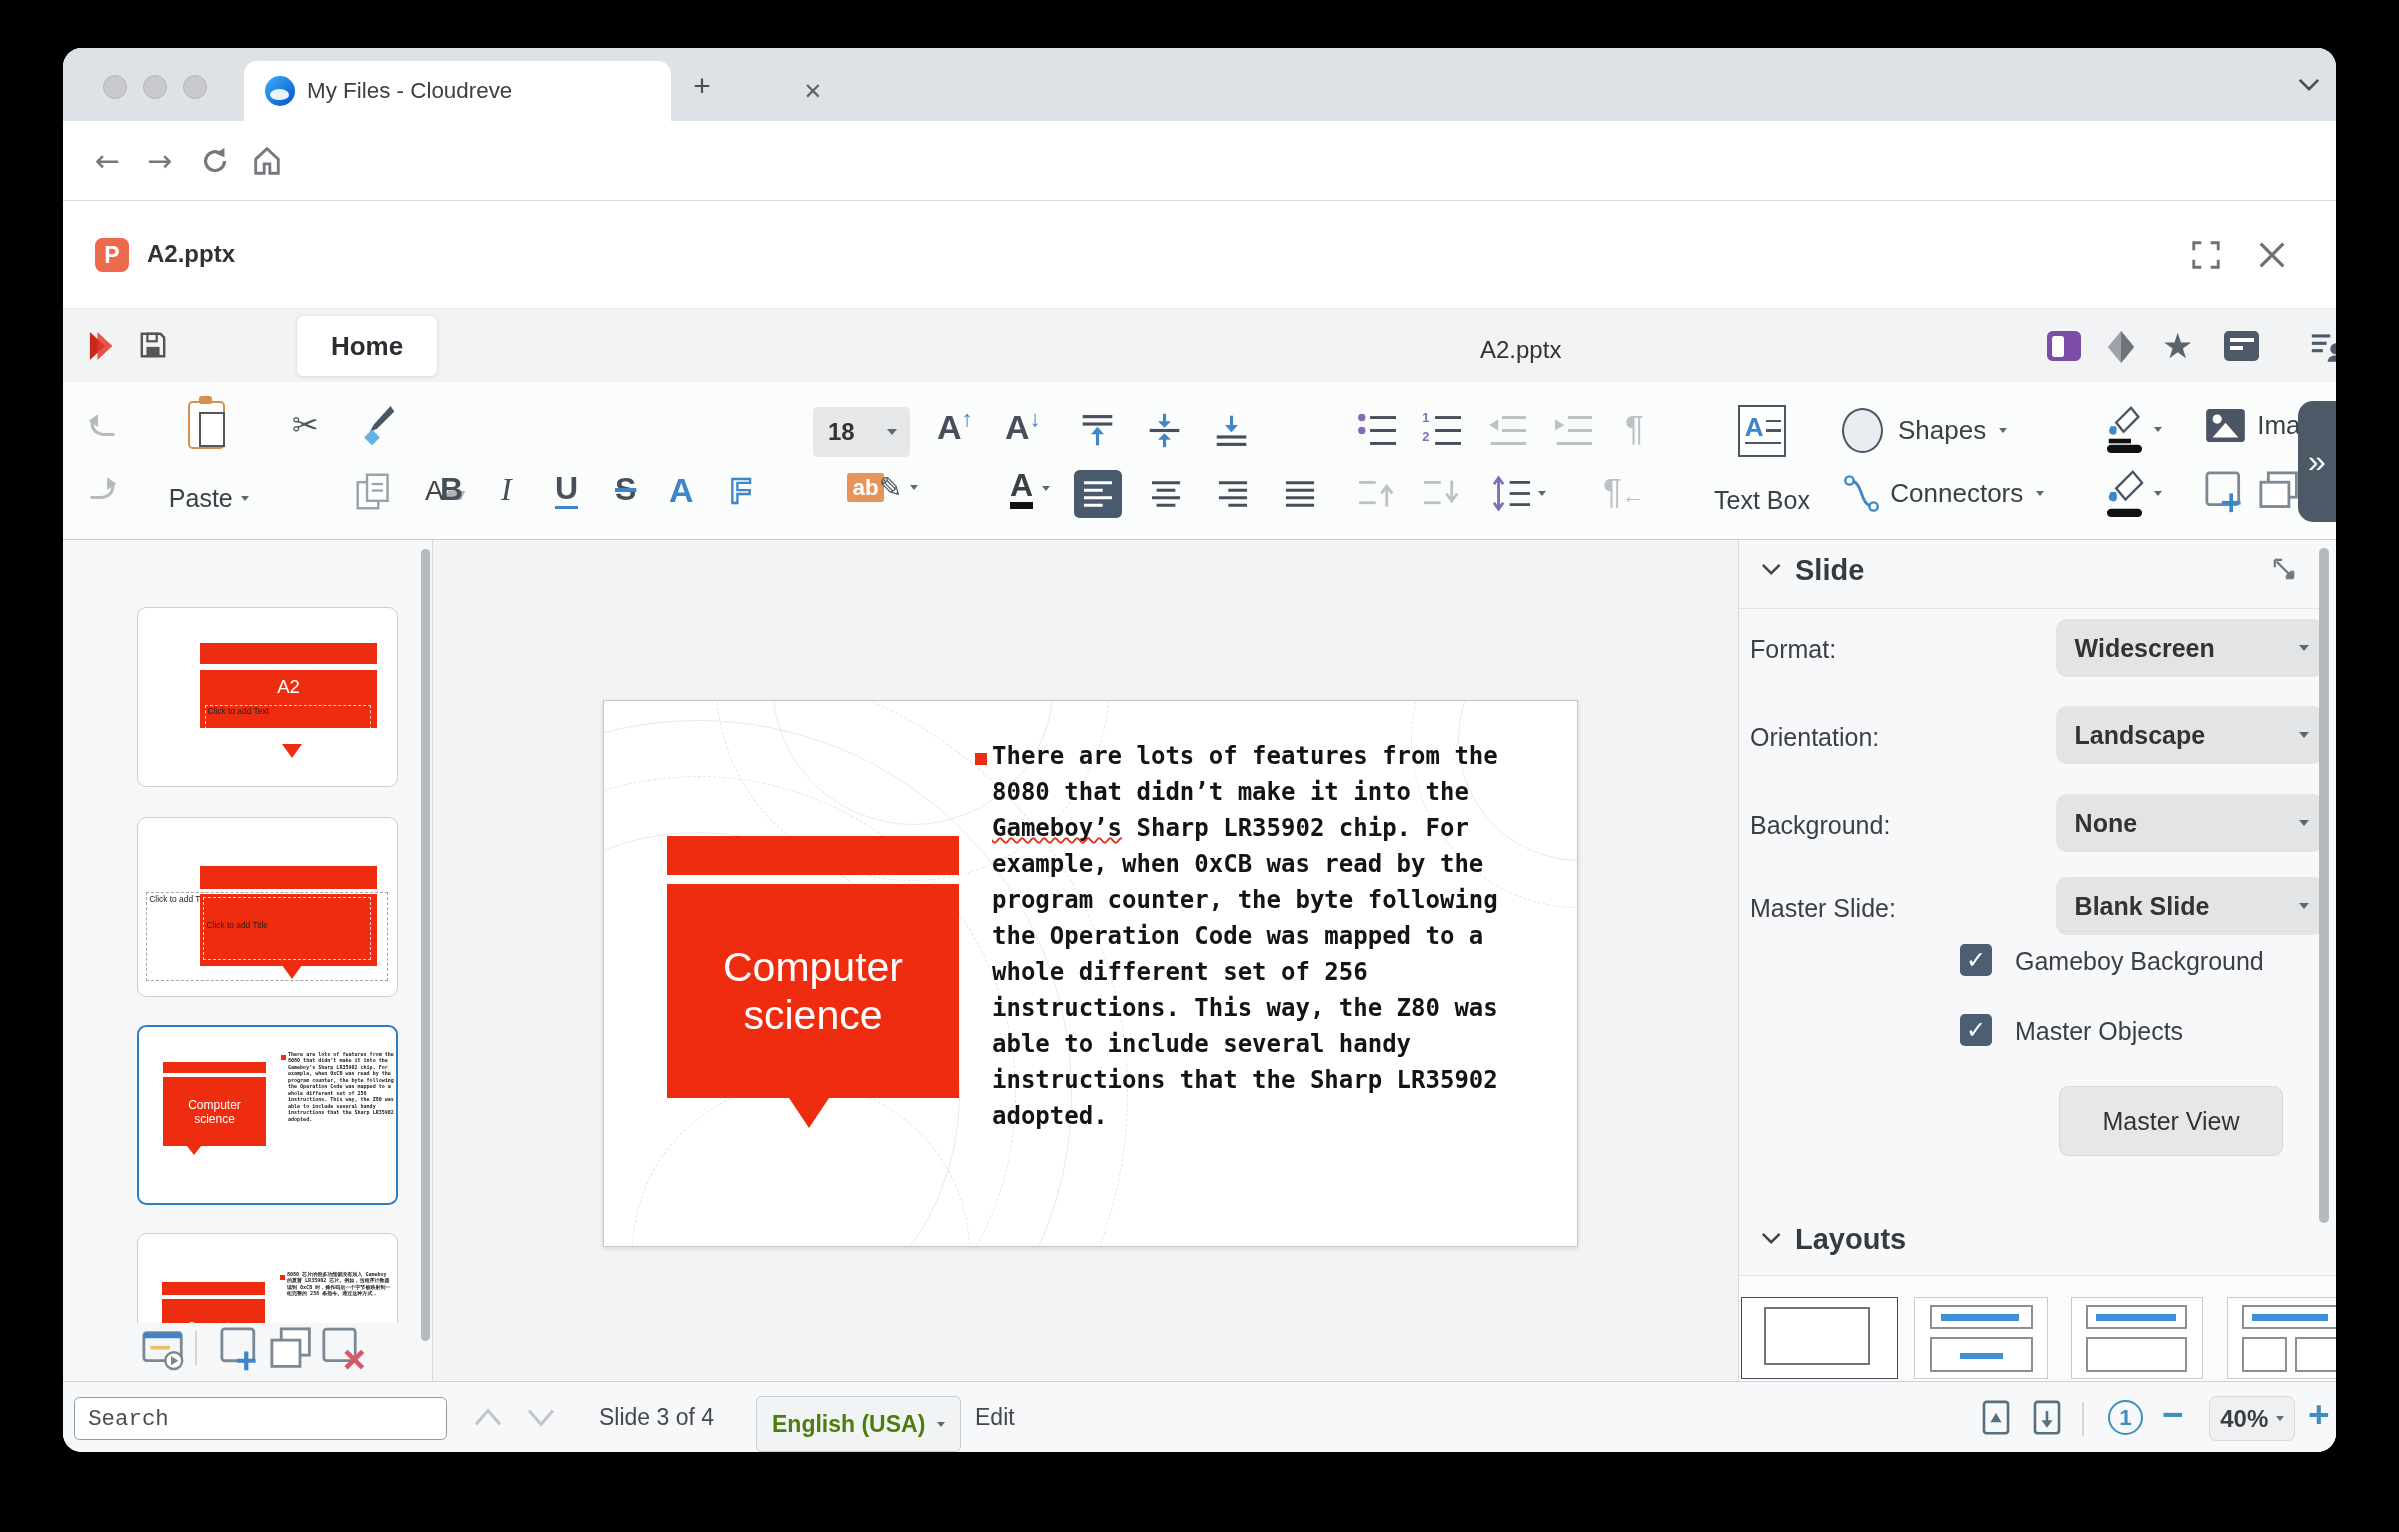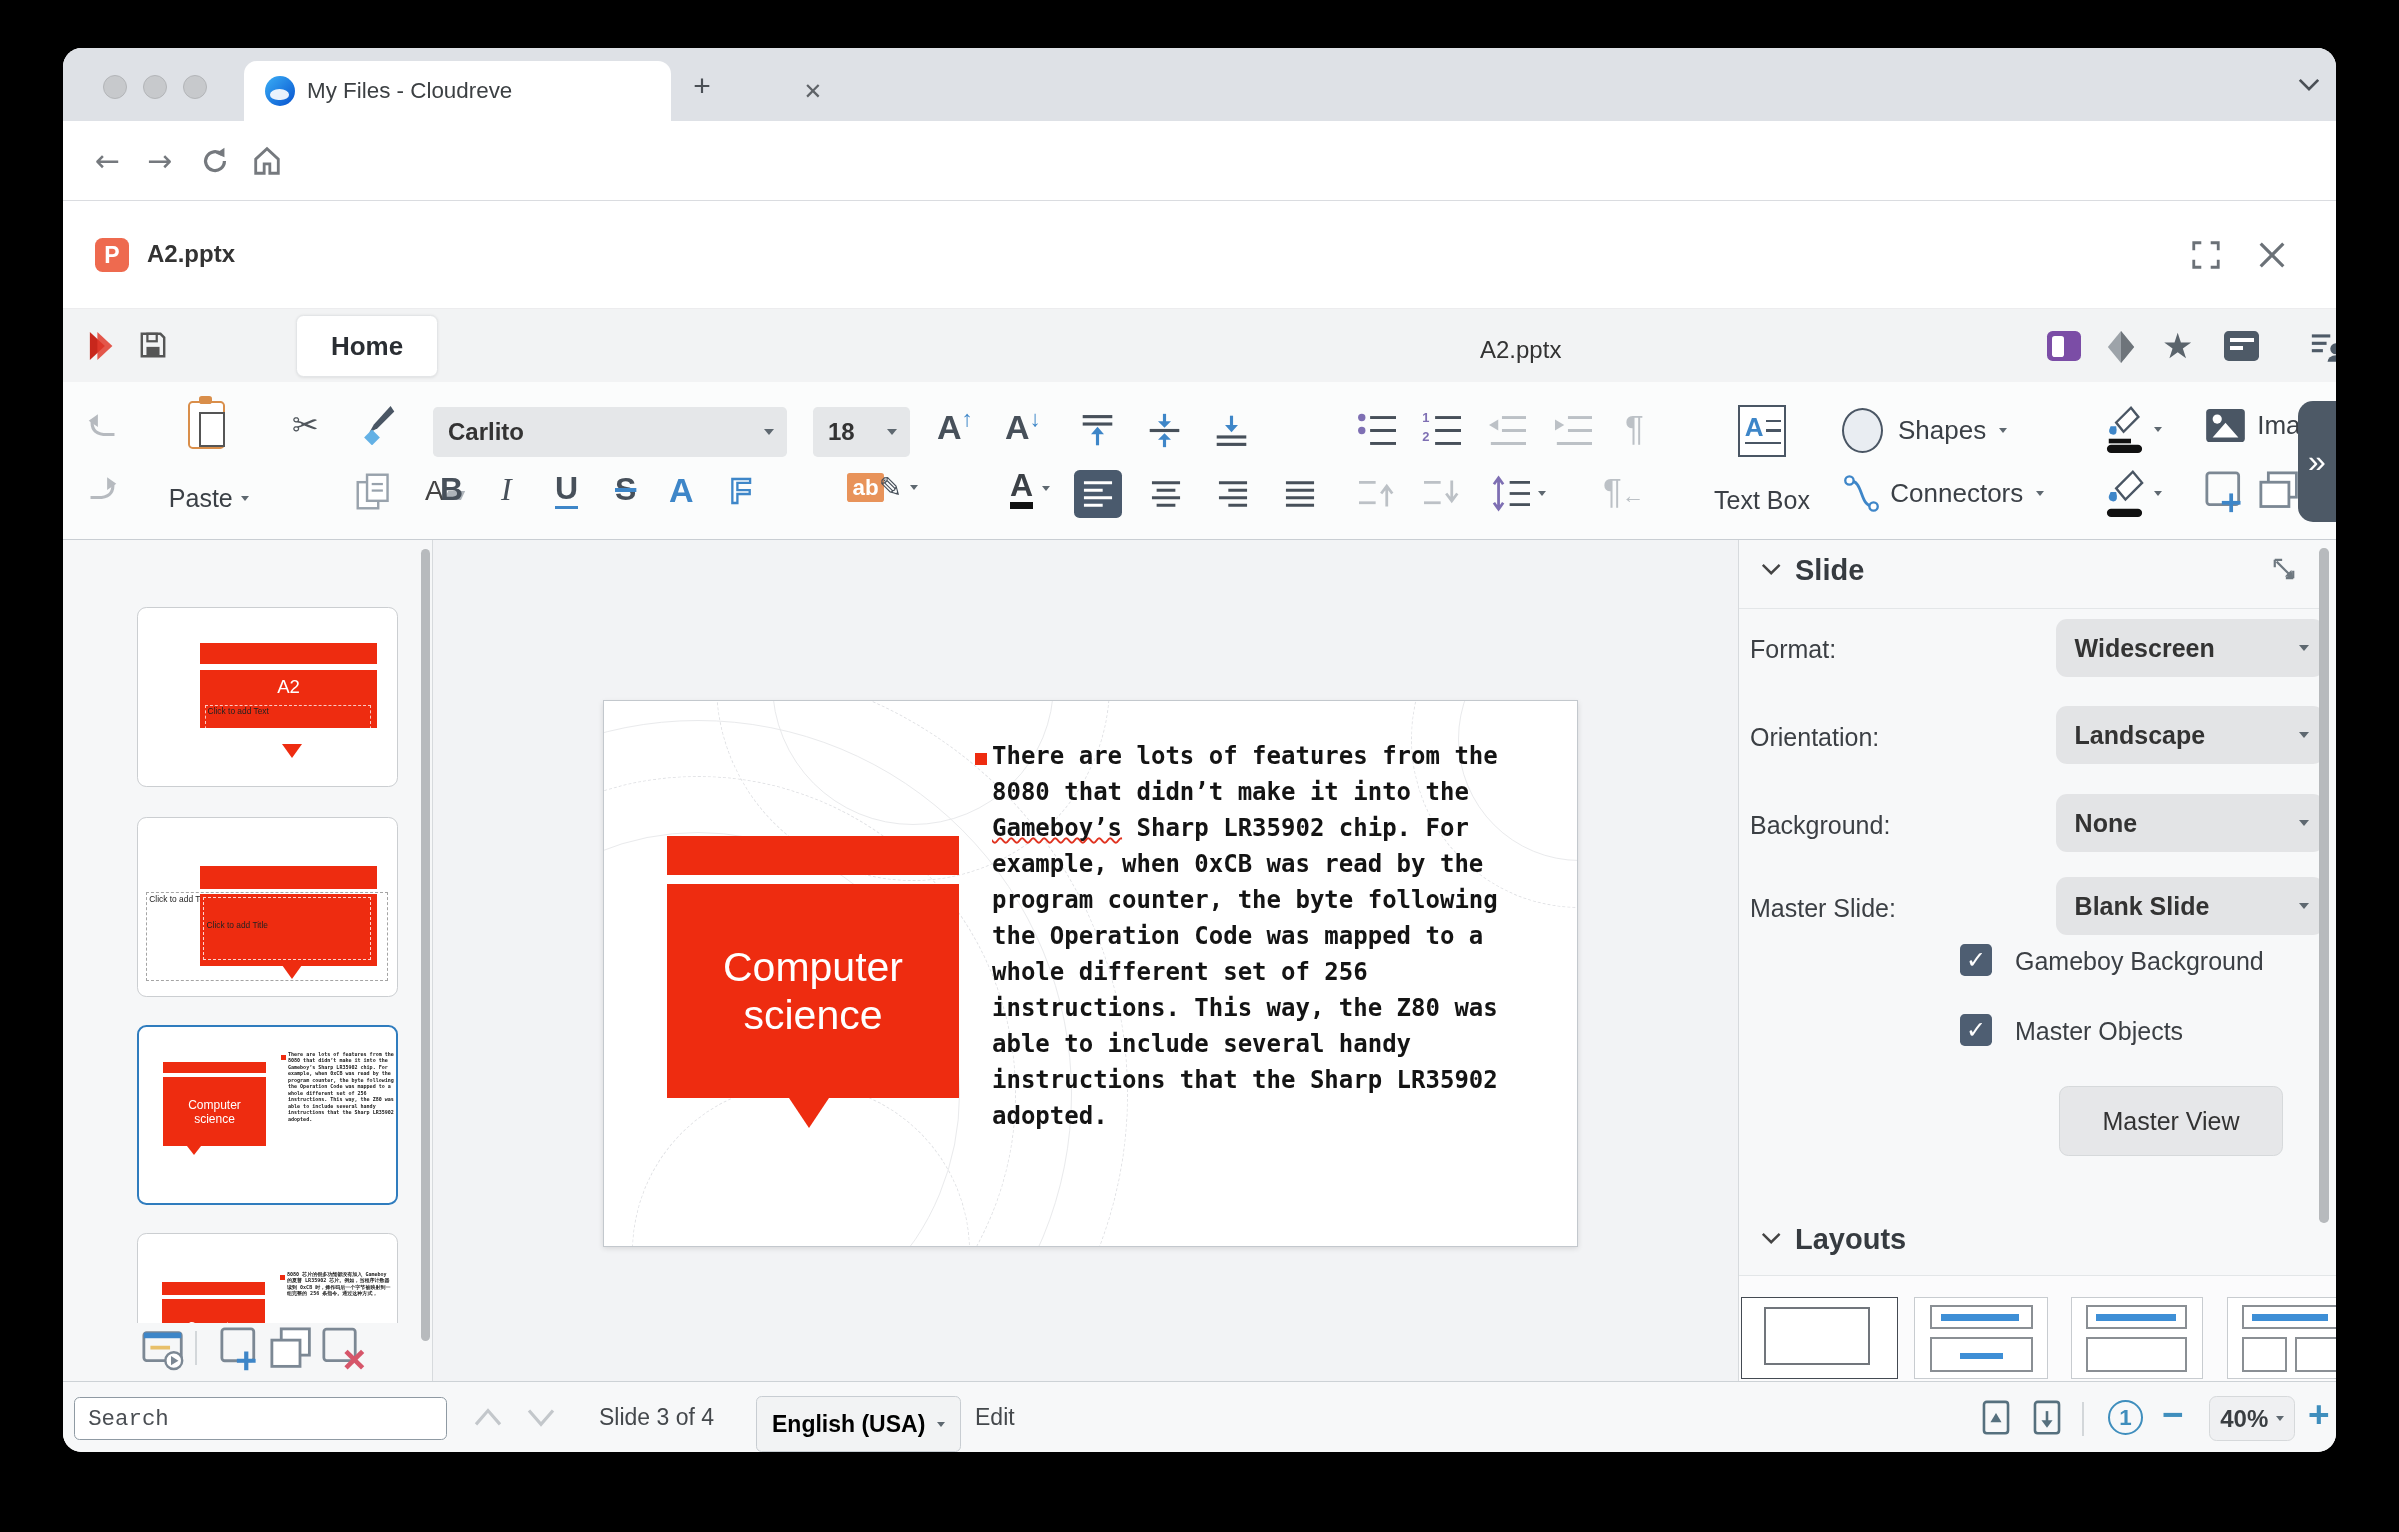--- a/index.html
+++ b/index.html
@@ -204,24 +204,20 @@
         <rect x="8" y="30" width="12" height="12" fill="#63B1E5" transform="rotate(45 14 36)"></rect>
       </svg>
     <svg class="a" style="left:291px;top:89px;" width="41" height="41" viewBox="0 0 44 44">
         <rect x="4" y="12" width="22" height="28" fill="#fff" stroke="#98A2AC" stroke-width="2.6"></rect>
         <rect x="14" y="4" width="22" height="28" fill="#fff" stroke="#98A2AC" stroke-width="2.6"></rect>
         <line x1="19" y1="14" x2="31" y2="14" stroke="#98A2AC" stroke-width="2.4"></line>
         <line x1="19" y1="21" x2="31" y2="21" stroke="#98A2AC" stroke-width="2.4"></line>
       </svg>
     <div class="a" style="left:362px;top:93px;font-size:28px;color:#444;">A<span style="display:inline-block;width:17px;height:9.3px;background:#AEB4BA;transform:skewX(-25deg);margin-left:1.9px;"></span></div>
 
-    <div class="a selbox" style="left:370px;top:25px;width:354px;height:50px;">
-      <span style="font-size:24px;font-weight:600;color:#333;">Carlito</span>
-        <span class="caret"></span>
-    </div>
     <div class="a selbox" style="left:750px;top:25px;width:97px;height:50px;">
       <span style="font-size:24px;font-weight:600;color:#333;">18</span>
         <span class="caret"></span>
     </div>
 
     <div class="a tglyph" style="left:874px;top:24px;font-size:34px;">A<span style="color:#3E86C8;font-size:22.4px;vertical-align:13px;">↑</span></div>
     <div class="a tglyph" style="left:942px;top:24px;font-size:34px;">A<span style="color:#3E86C8;font-size:22.4px;vertical-align:13px;">↓</span></div>
 
     <svg class="a" style="left:1016px;top:30px;" width="37" height="37" viewBox="0 0 40 40">
         <line x1="4" y1="5" x2="36" y2="5" stroke="#47505A" stroke-width="3.4"></line>
@@ -599,21 +595,21 @@
 
   <div class="a statusbar"></div>
   <input class="a search" type="text" placeholder="Search" style="">
   <svg class="a" style="left:408px;top:1357px;" width="34" height="24" viewBox="0 0 36 26">
       <polyline points="5,21 18,6 31,21" fill="none" stroke="#C3C7CB" stroke-width="3.4"></polyline>
     </svg>
   <svg class="a" style="left:461px;top:1357px;" width="34" height="24" viewBox="0 0 36 26">
       <polyline points="5,6 18,21 31,6" fill="none" stroke="#C3C7CB" stroke-width="3.4"></polyline>
     </svg>
   <div class="a" style="left:536px;top:1356px;font-size:23px;color:#44484C;">Slide 3 of 4</div>
-  <div class="a flex" style="left:693px;top:1348px;height:56px;padding:0 15px;background:#F2F3F4;border:0.9px solid #C8CDD2;border-radius:5.6px;font-size:23px;font-weight:bold;color:#000000;">
+  <div class="a flex" style="left:693px;top:1348px;height:56px;padding:0 15px;background:#F2F3F4;border:0.9px solid #C8CDD2;border-radius:5.6px;font-size:23px;font-weight:bold;color:#4d7c0f;">
     <span>English (USA)</span>
       <span class="caret sm" style="margin-left:11.2px;"></span>
   </div>
   <div class="a" style="left:912px;top:1356px;font-size:23px;color:#44484C;">Edit</div>
 
   <svg class="a" style="left:1917px;top:1352px;" width="32" height="37" viewBox="0 0 34 40">
       <rect x="4" y="2" width="26" height="34" rx="3" fill="none" stroke="#56707E" stroke-width="2.8"></rect>
       <polygon points="11,24 23,24 17,14" fill="#56707E"></polygon>
     </svg>
   <svg class="a" style="left:1968px;top:1352px;" width="32" height="37" viewBox="0 0 34 40">

